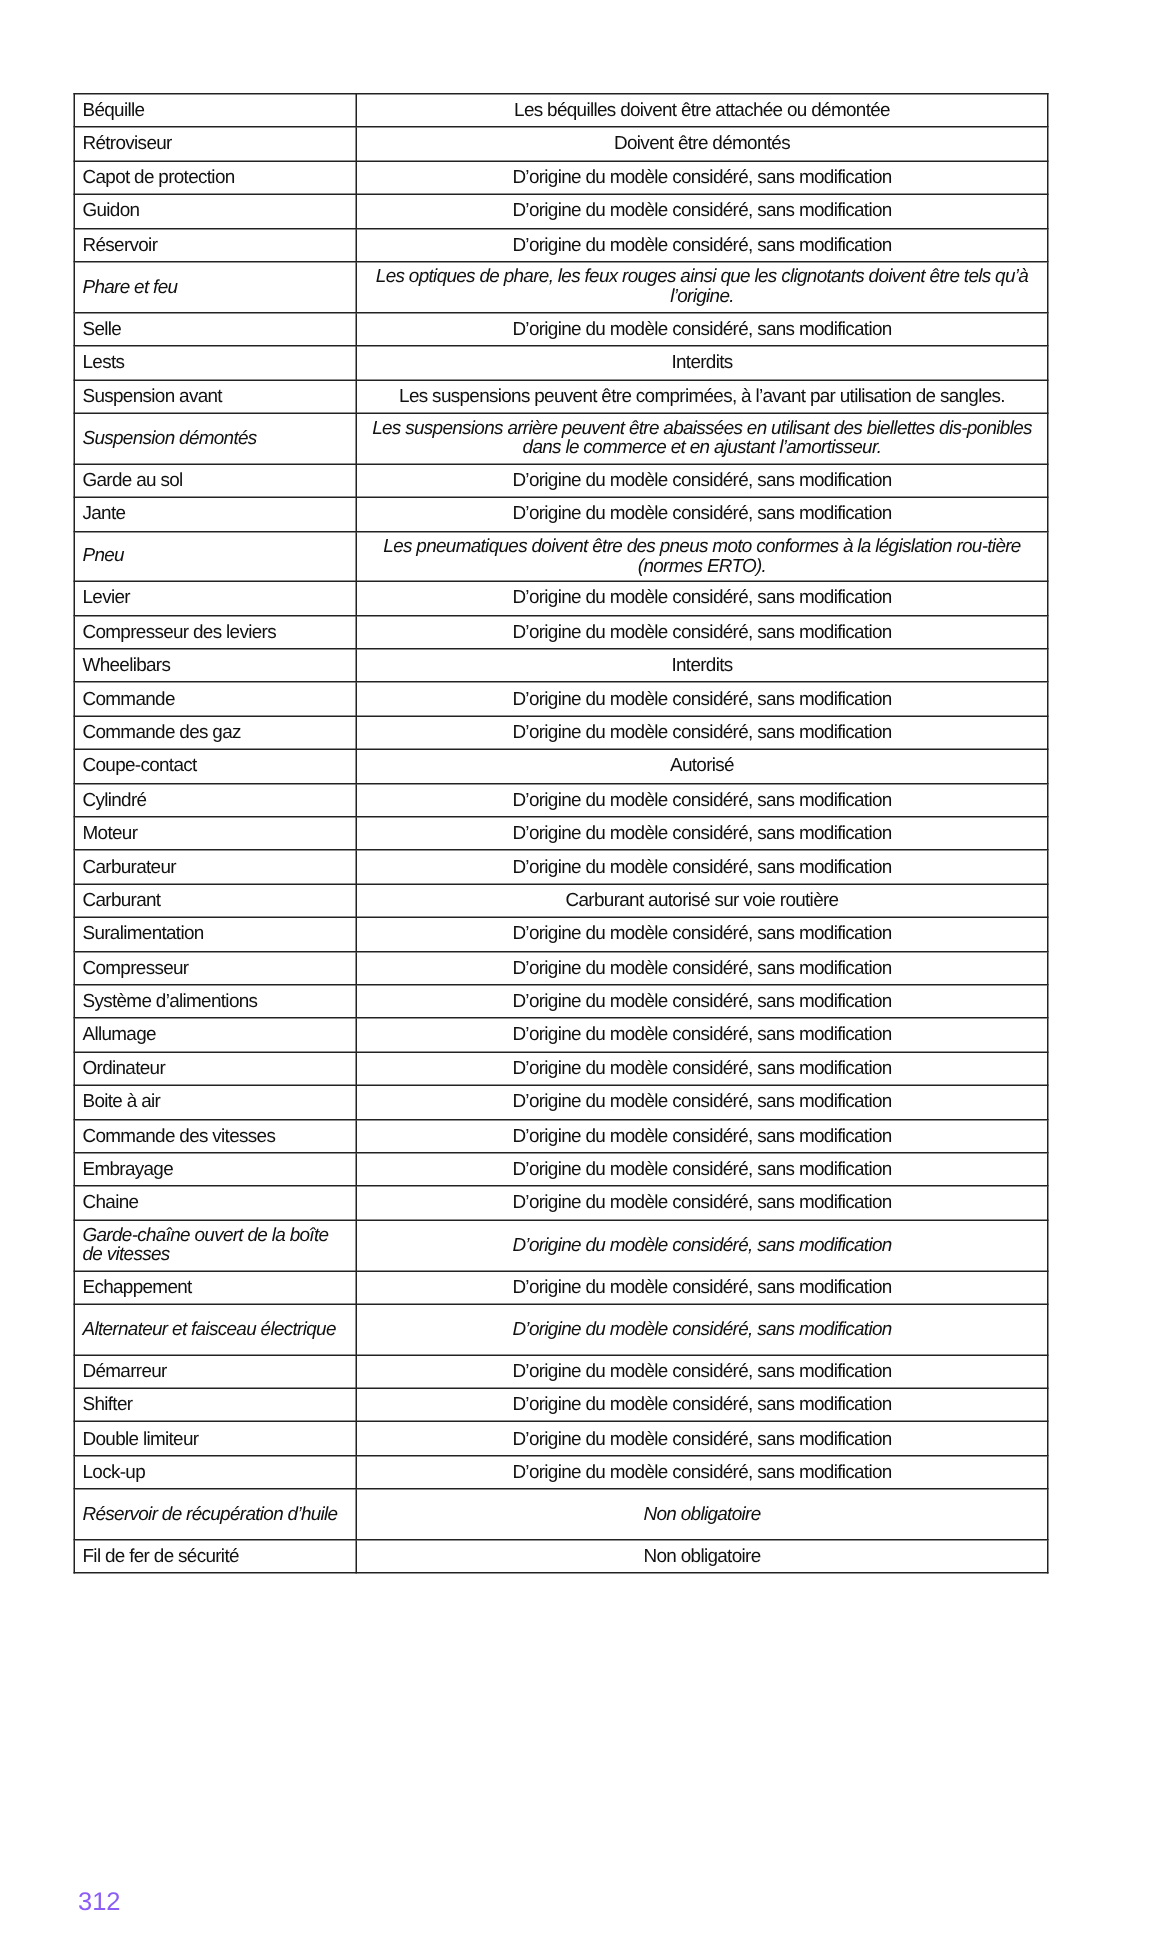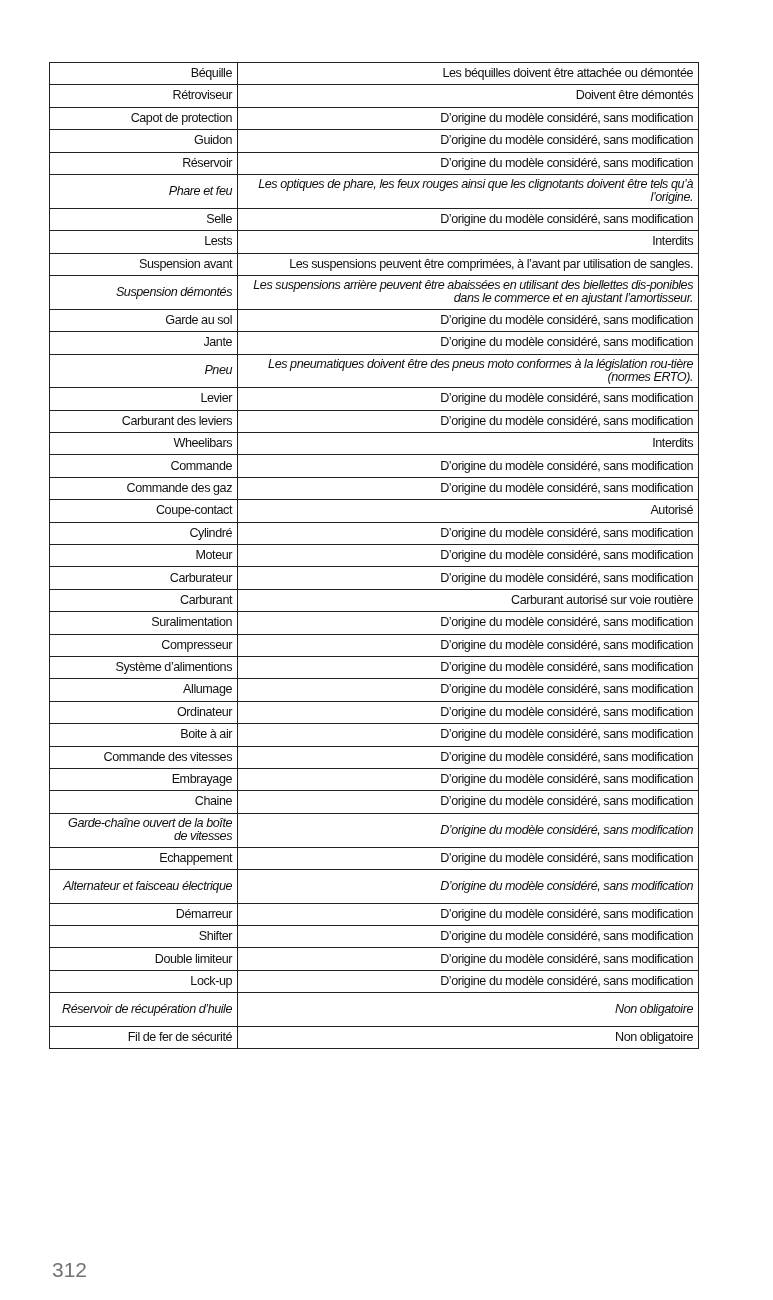--- a/index.html
+++ b/index.html
@@ -3,23 +3,23 @@
 <meta charset="utf-8">
 <style>
   html, body { margin: 0; padding: 0; background: #ffffff; }
   body { width: 773px; height: 1300px; position: relative; overflow: hidden;
          font-family: "Liberation Sans", sans-serif; color: #111; }
   table.spec { position: absolute; left: 49px; top: 62px; width: 650px;
                border-collapse: collapse; table-layout: fixed; }
   table.spec td { border: 1.3px solid #222; font-size: 12.6px; line-height: 13.2px;
                   padding: 0 5px; height: 21.4px; letter-spacing: -0.45px; vertical-align: middle; }
   table.spec tr.double td { height: 32.8px; font-style: italic; }
-  td.label { width: 177px; text-align: right; margin-top: 48px; }
-  td.value { text-align: right; }
-  .page-number { position: absolute; left: 52px; top: 1258px; font-size: 21px; color: #737373; }
+  td.label { width: 177px; text-align: left; margin-top: 48px; }
+  td.value { text-align: center; }
+  .page-number { position: absolute; left: 52px; top: 1258px; font-size: 17px; color: #8b5cf6; }
 </style>
 </head>
 <body>
 
 <table class="spec">
   <tbody id="spec-body">
       <tr>
         <td class="label">Béquille</td>
         <td class="value">Les béquilles doivent être attachée ou démontée</td>
       </tr>
@@ -69,21 +69,21 @@
       </tr>
       <tr class="double">
         <td class="label">Pneu</td>
         <td class="value">Les pneumatiques doivent être des pneus moto conformes à la législation rou-tière (normes ERTO).</td>
       </tr>
       <tr>
         <td class="label">Levier</td>
         <td class="value">D’origine du modèle considéré, sans modification</td>
       </tr>
       <tr>
-        <td class="label">Carburant des leviers</td>
+        <td class="label">Compresseur des leviers</td>
         <td class="value">D’origine du modèle considéré, sans modification</td>
       </tr>
       <tr>
         <td class="label">Wheelibars</td>
         <td class="value">Interdits</td>
       </tr>
       <tr>
         <td class="label">Commande</td>
         <td class="value">D’origine du modèle considéré, sans modification</td>
       </tr>

